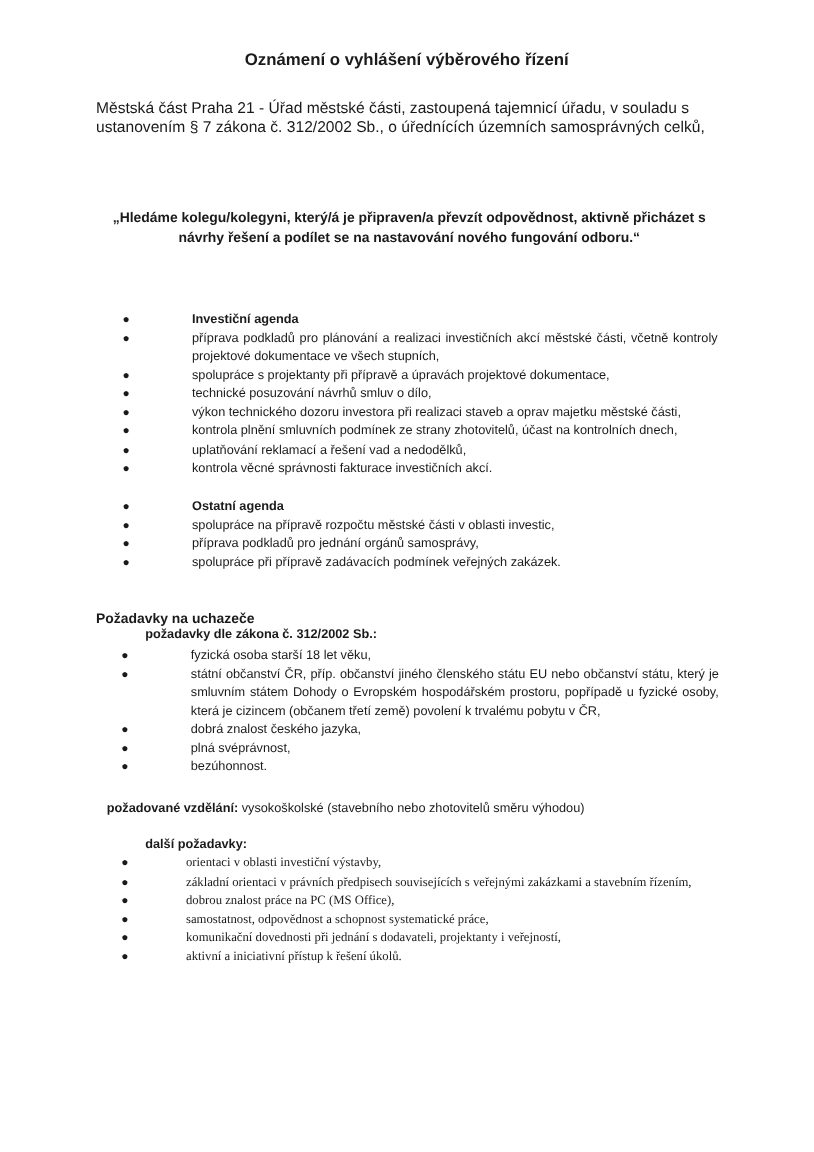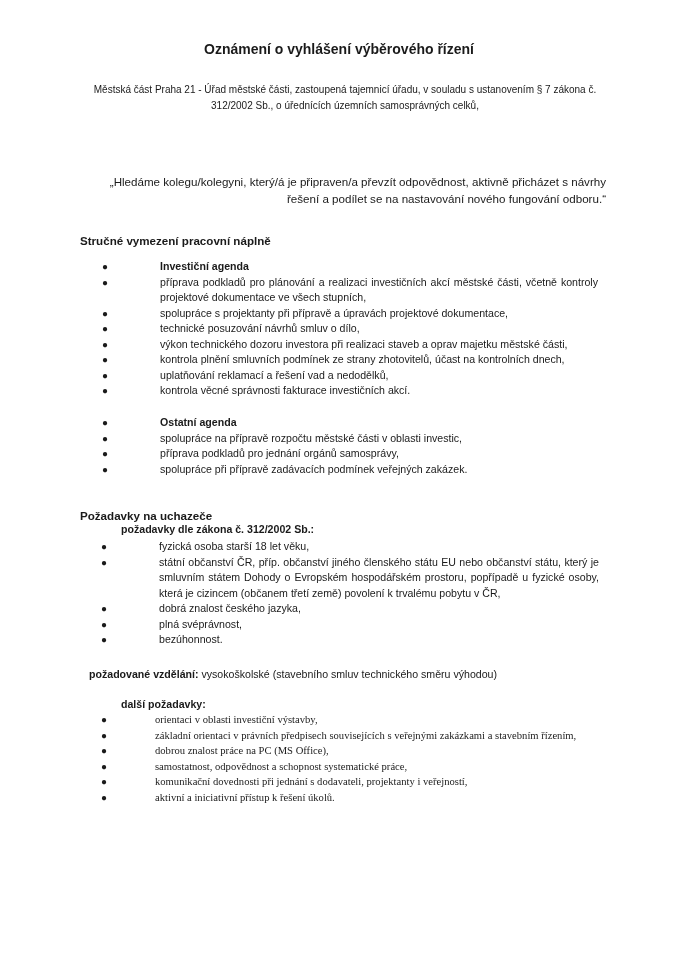--- a/index.html
+++ b/index.html
@@ -7,29 +7,29 @@
     .page { position: absolute; left: 0; top: 0; width: 562px; height: 960px; background: #ffffff; }
     .sans { font-family: "Liberation Sans", "DejaVu Sans", sans-serif; }
     .serif { font-family: "Liberation Serif", "DejaVu Serif", serif; }
 
     .title {
       position: absolute; left: 80px; width: 518px; top: 41px;
       text-align: center; font-weight: bold; font-size: 14px; line-height: 17px;
     }
     .intro {
       position: absolute; left: 80px; width: 530px; top: 82px;
-      font-size: 10px; line-height: 16px; text-align: center;
+      font-size: 13px; line-height: 16px;
     }
     .announce {
       position: absolute; left: 80px; width: 530px; top: 124px;
       font-size: 10.6px; line-height: 16px;
     }
     .motto {
       position: absolute; left: 76px; width: 530px; top: 173px;
-      text-align: right; font-weight: normal; font-size: 11.6px; line-height: 17px;
+      text-align: center; font-weight: bold; font-size: 11.6px; line-height: 17px;
     }
     .h2 {
       position: absolute; left: 80px; font-weight: bold; font-size: 11.6px; line-height: 16px;
     }
     .sub {
       position: absolute; font-weight: bold; font-size: 10.6px; line-height: 16px;
     }
     ul.blist {
       position: absolute; margin: 0; padding: 0; list-style: none;
       font-size: 10.6px; line-height: 15.5px;
@@ -62,21 +62,20 @@
 
 <div class="page">
 
   <div class="title sans">Oznámení o vyhlášení výběrového řízení</div>
 
   <div class="intro sans">Městská část Praha 21 - Úřad městské části, zastoupená tajemnicí úřadu, v souladu s ustanovením § 7 zákona č. 312/2002 Sb., o úřednících územních samosprávných celků,</div>
 
 
   <div class="motto sans">„Hledáme kolegu/kolegyni, který/á je připraven/a převzít odpovědnost, aktivně přicházet s návrhy řešení a podílet se na nastavování nového fungování odboru.“</div>
 
-  <div class="h2 sans" style="top:233px;">Stručné vymezení pracovní náplně</div>
 
   <ul class="blist sans list-invest">
     <li class="bold">
       <span class="dot">●</span>
       <span class="txt">Investiční agenda</span>
     </li>
     <li>
         <span class="dot">●</span>
         <span class="txt">příprava podkladů pro plánování a realizaci investičních akcí městské části, včetně kontroly projektové dokumentace ve všech stupních,</span>
       </li>
@@ -146,21 +145,21 @@
         <span class="dot">●</span>
         <span class="txt">plná svéprávnost,</span>
       </li>
     <li>
         <span class="dot">●</span>
         <span class="txt">bezúhonnost.</span>
       </li>
   </ul>
 
   <div class="edu sans">
-    <b>požadované vzdělání:</b><span> vysokoškolské (stavebního smluv technického směru výhodou)</span>
+    <b>požadované vzdělání:</b><span> vysokoškolské (stavebního nebo zhotovitelů směru výhodou)</span>
   </div>
 
   <div class="sub sans" style="left:121px; top:696px;">další požadavky:</div>
 
   <ul class="blist serif list-other-req">
     <li>
         <span class="dot">●</span>
         <span class="txt">orientaci v oblasti investiční výstavby,</span>
       </li>
     <li>

